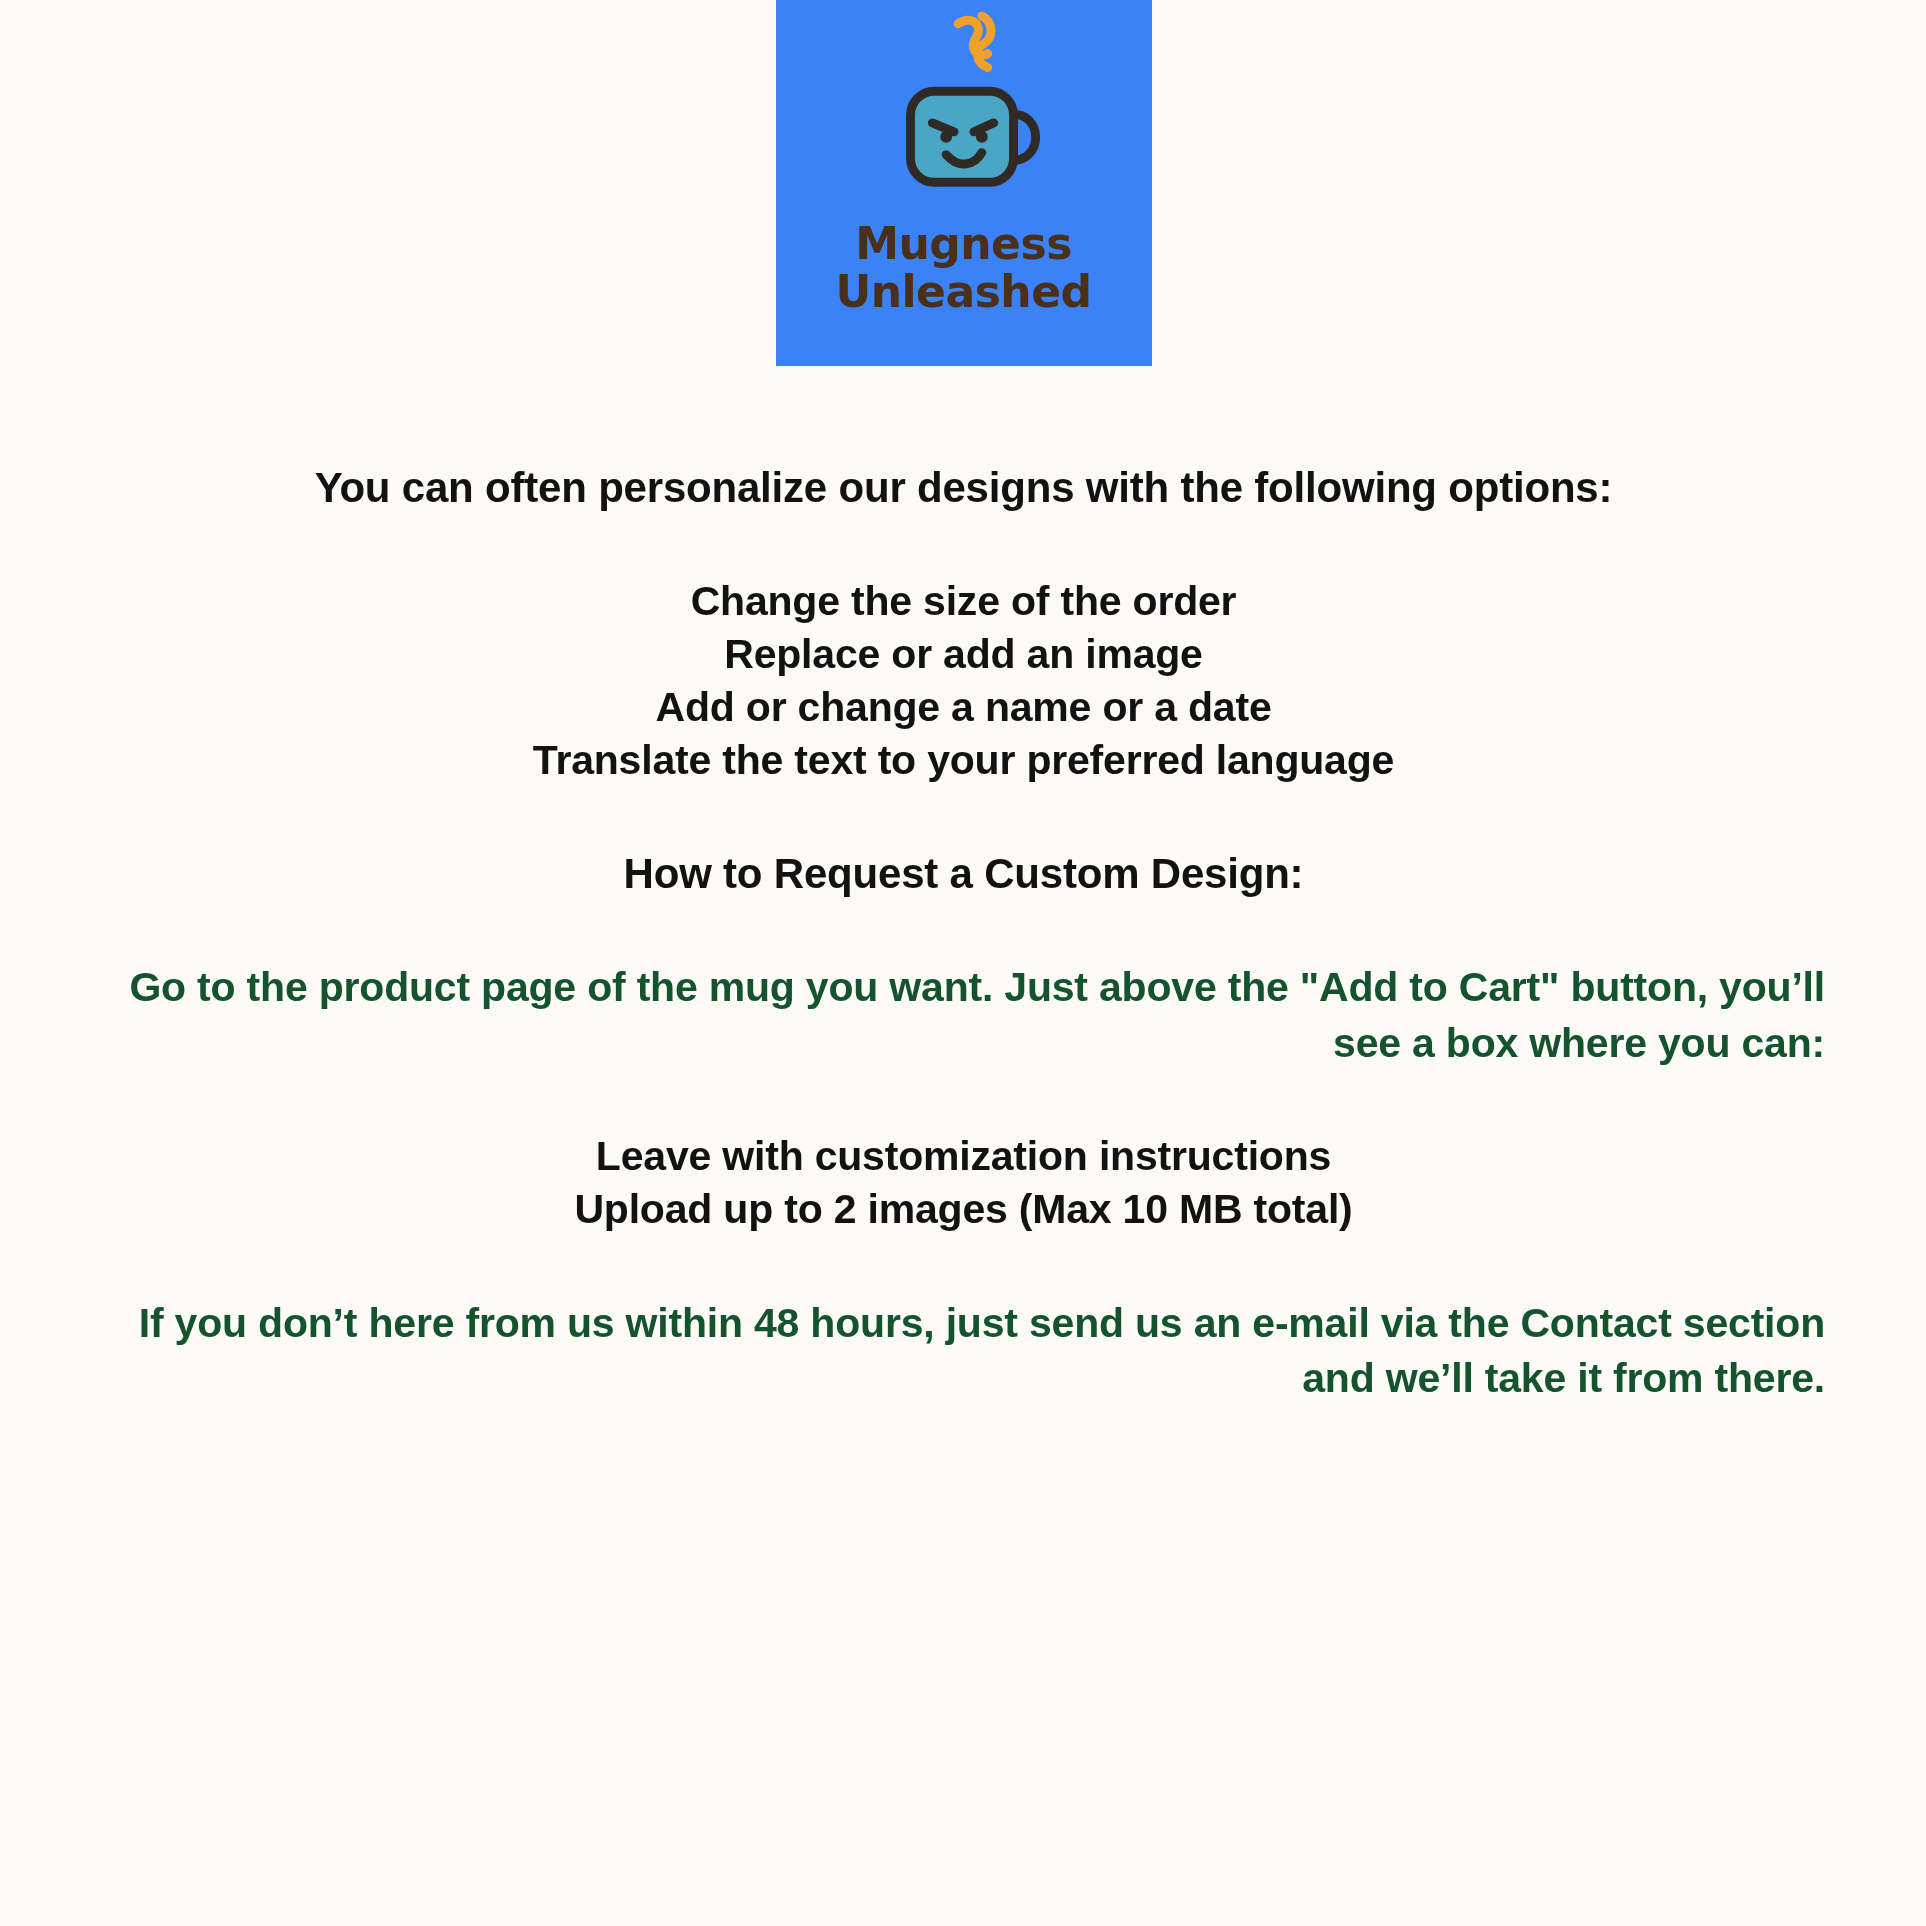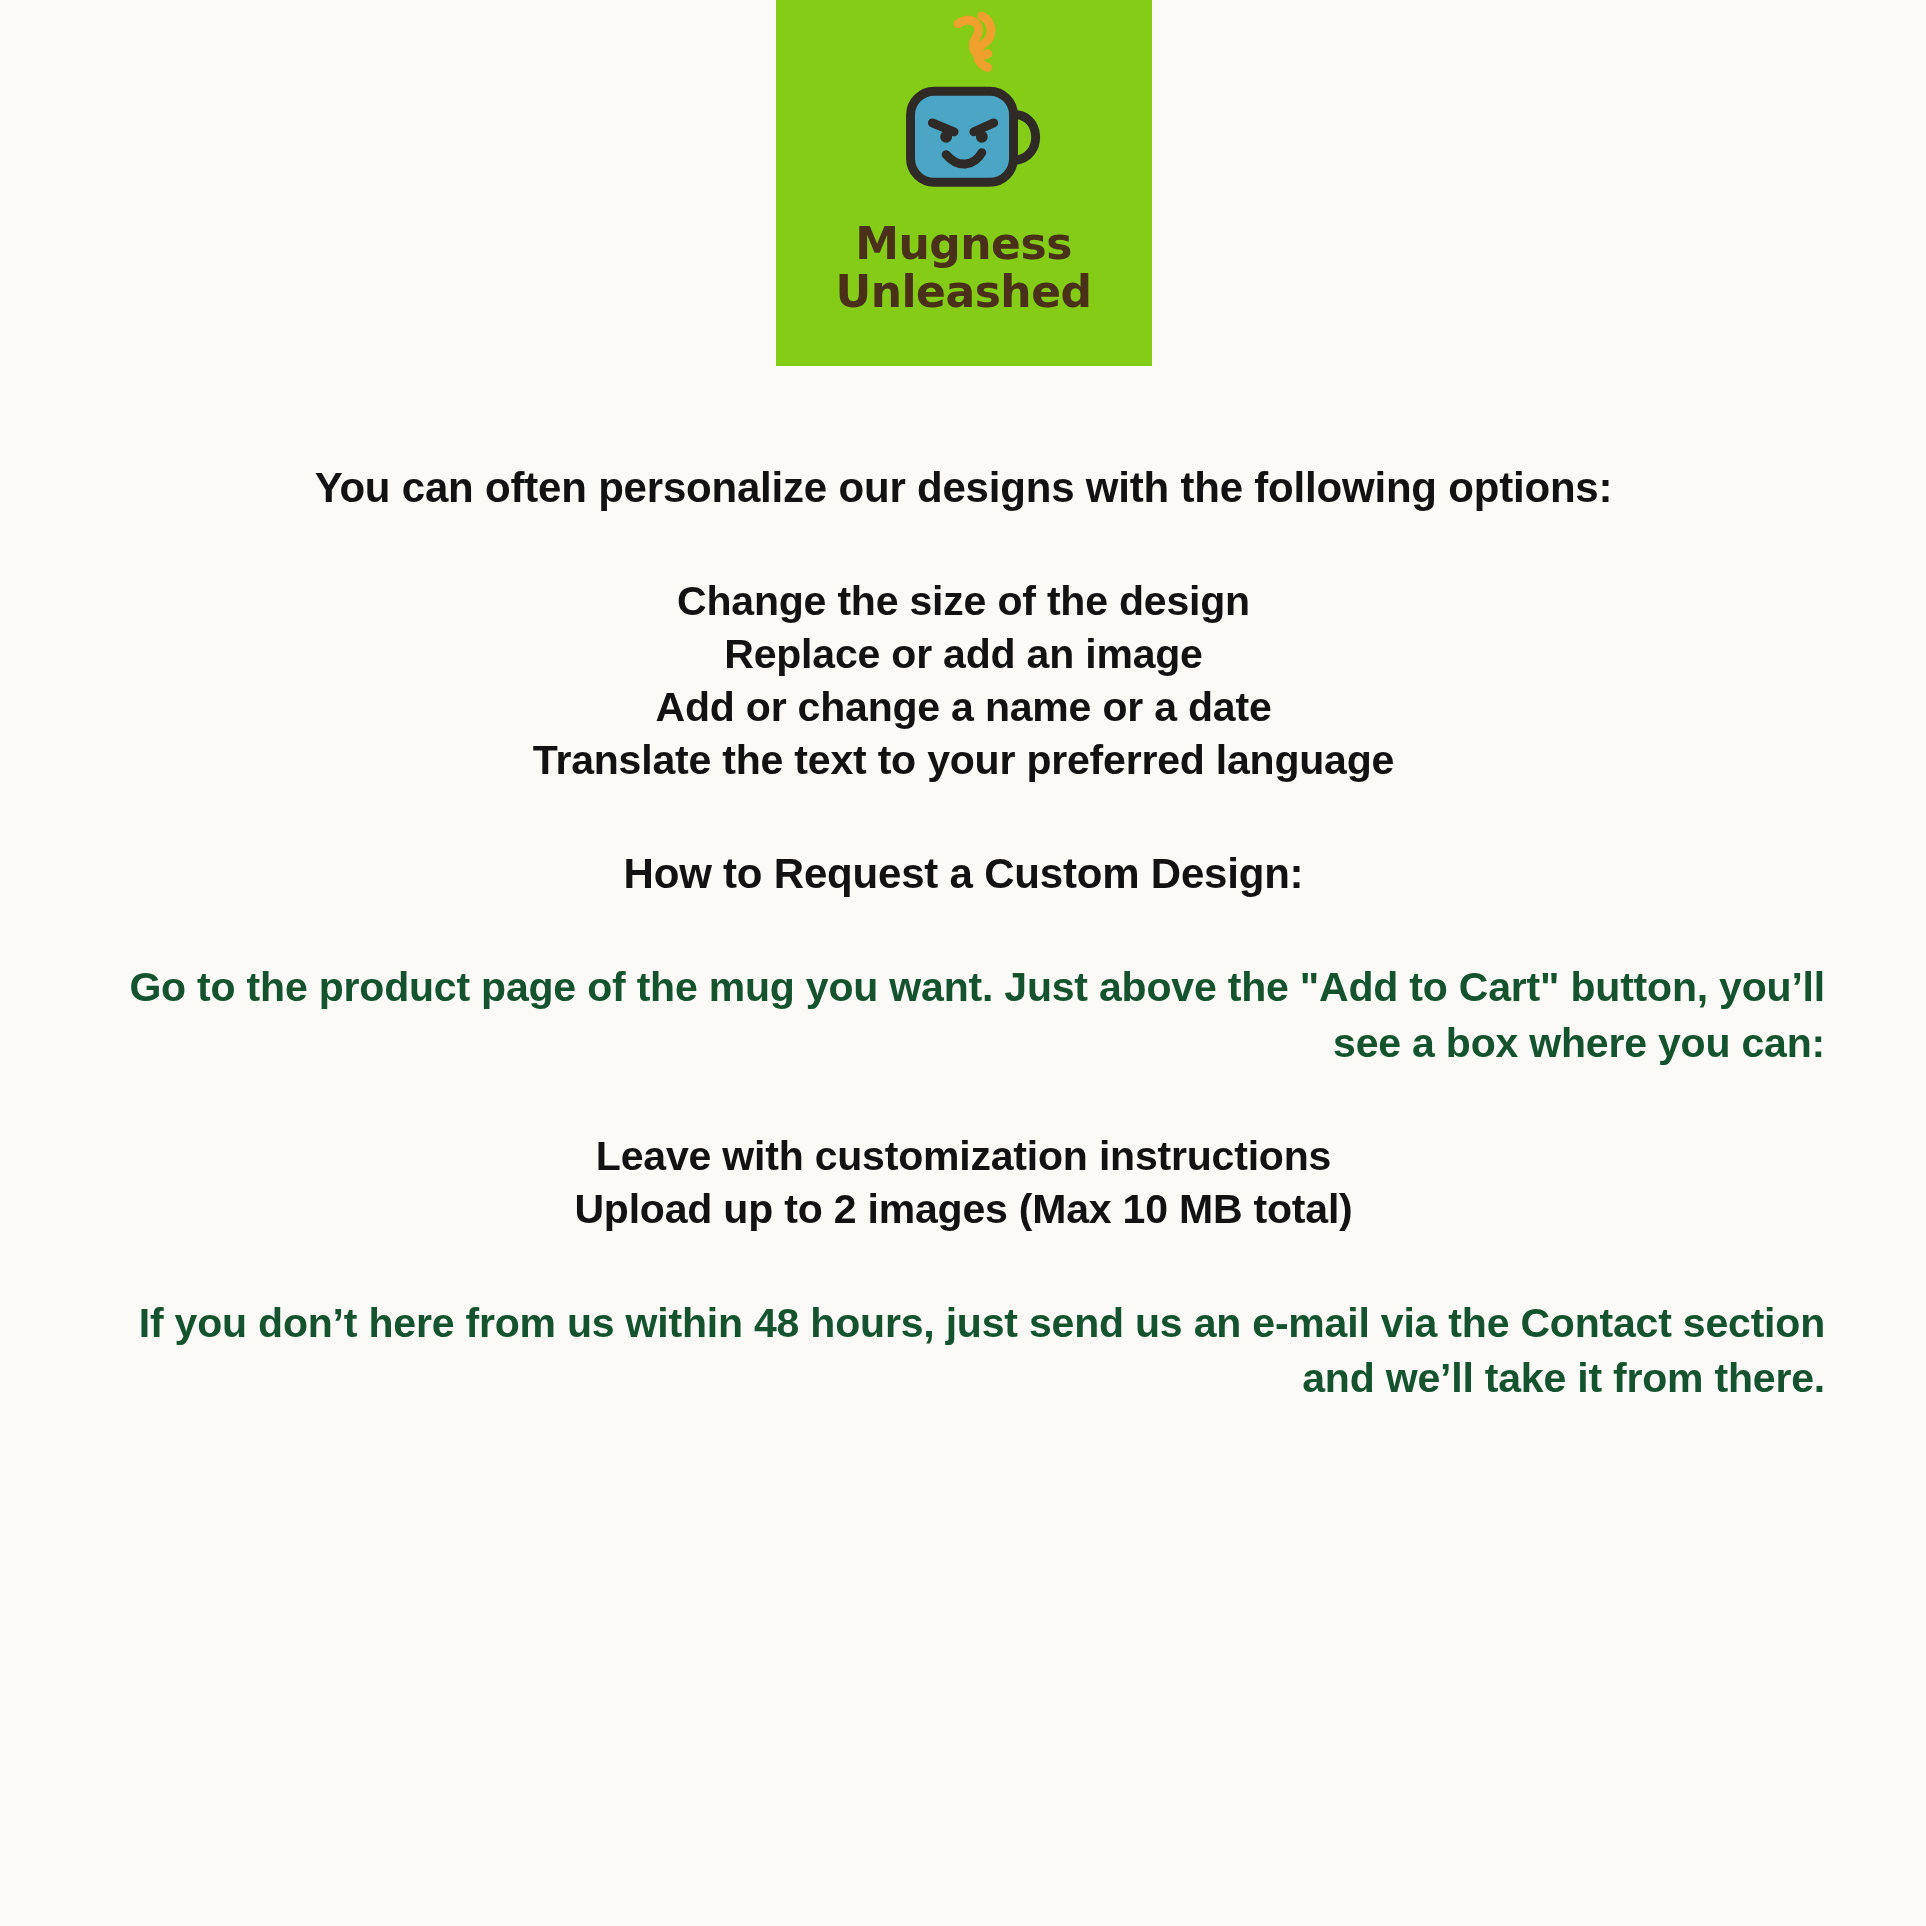--- a/index.html
+++ b/index.html
@@ -20,21 +20,21 @@
     position: relative;
     display: flex;
     flex-direction: column;
     align-items: center;
   }
 
   
   .logo-card {
     width: 376px;
     height: 366px;
-    background: #84cc16;
+    background: #3b82f6;
     display: flex;
     flex-direction: column;
     align-items: center;
     justify-content: flex-start;
     padding-top: 8px;
     box-sizing: border-box;
   }
   .logo-art {
     width: 218px;
     height: 208px;
@@ -114,21 +114,21 @@
       <div>Unleashed</div>
     </div>
   </div>
 
   <div class="content">
 
     <div class="line heading">You can often personalize our designs with the following options:</div>
 
     <div class="spacer-lg"></div>
 
-    <div class="line">Change the size of the design</div>
+    <div class="line">Change the size of the order</div>
     <div class="line">Replace or add an image</div>
     <div class="line">Add or change a name or a date</div>
     <div class="line">Translate the text to your preferred language</div>
 
     <div class="spacer-lg"></div>
 
     <div class="line heading">How to Request a Custom Design:</div>
 
     <div class="spacer-lg"></div>
 

